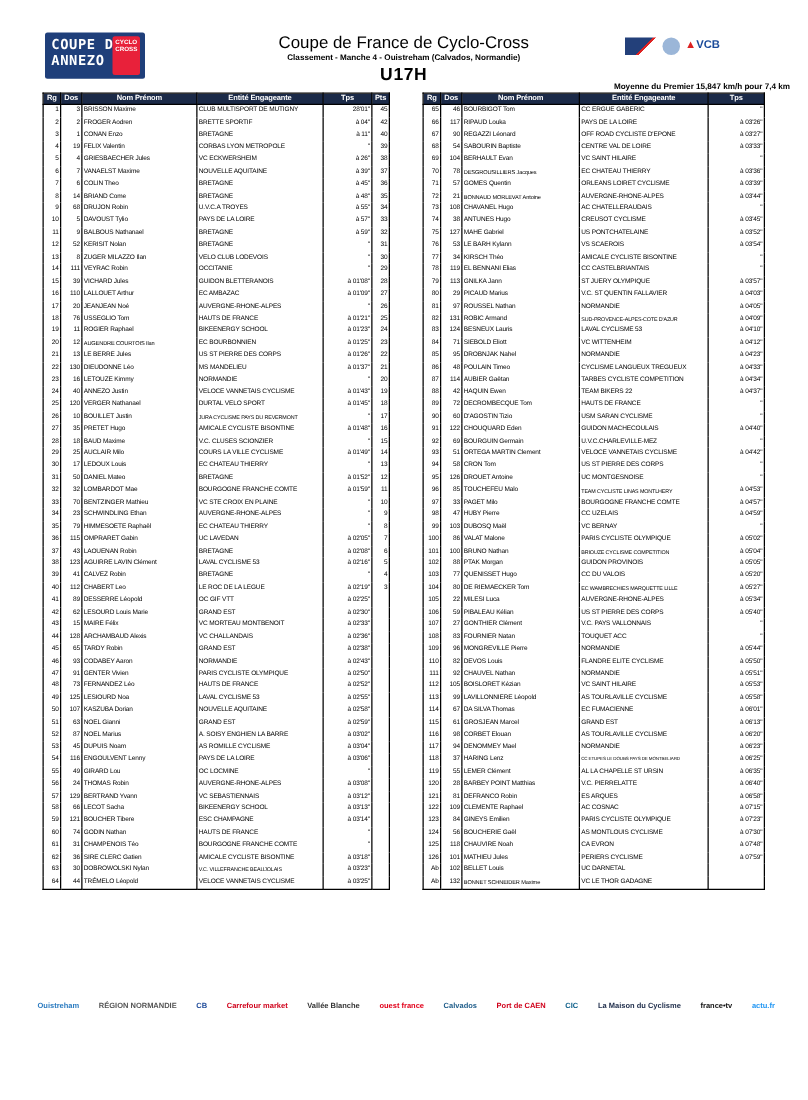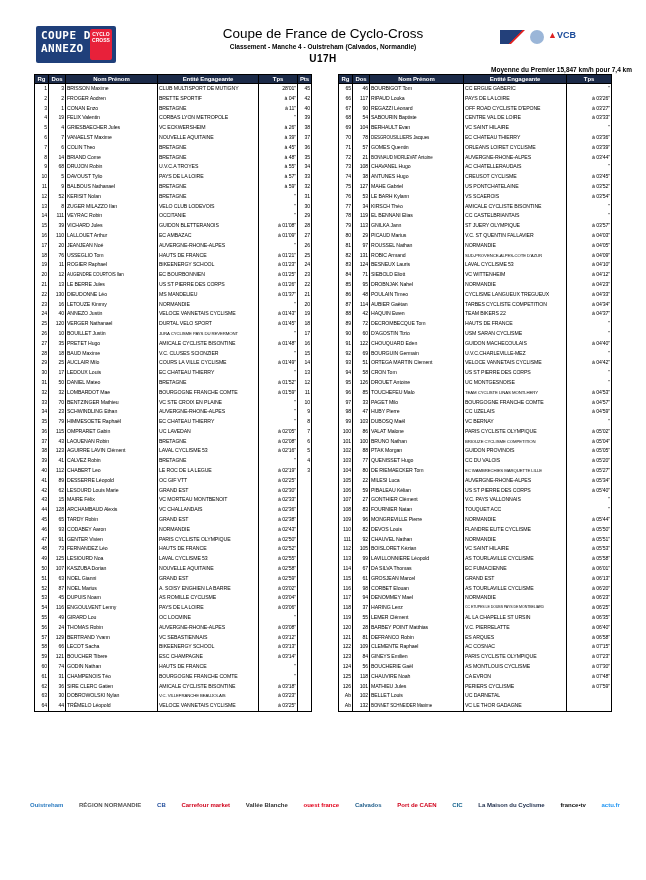--- a/index.html
+++ b/index.html
@@ -4,21 +4,21 @@
 <style>
   html, body { margin:0; padding:0; background:#fff; }
   body { width:646px; height:880px; position:relative; overflow:hidden; font-family:"Liberation Sans", sans-serif; color:#000; }
   .logo-left { position:absolute; left:36px; top:26px; width:80px; height:37px; background:#1f3f7a; border-radius:2px; }
   .logo-left .t1 { position:absolute; left:5px; top:3px; color:#fff; font:bold 11px "DejaVu Sans Mono", monospace; letter-spacing:0.5px; line-height:13px; }
   .logo-left .badge { position:absolute; right:4px; top:3px; width:22px; height:31px; background:#e8213a; border-radius:2px; }
   .logo-left .badge span { display:block; color:#fff; font:bold 5px "Liberation Sans", sans-serif; text-align:center; line-height:6px; padding-top:2px; }
   .title-block { position:absolute; left:150px; top:26px; width:346px; text-align:center; }
   .title-block .h1 { font-size:13.5px; line-height:16px; }
   .title-block .h2 { font-size:6.5px; font-weight:bold; line-height:10px; }
-  .title-block .h3 { font-size:10px; line-height:14px; font-weight:bold; letter-spacing:0.5px; }
+  .title-block .h3 { font-size:14px; line-height:14px; font-weight:bold; letter-spacing:0.5px; }
   .logos-right { position:absolute; left:500px; top:30px; display:flex; gap:4px; align-items:flex-start; }
   .lr1 { width:26px; height:14px; background:linear-gradient(135deg,#23407a 55%,#d22 56%,#d22 62%,#fff 63%); }
   .lr2 { width:14px; height:14px; border-radius:50%; background:#9bb6d8; }
   .lr3 { font:bold 9px "Liberation Sans", sans-serif; color:#1b4b9a; }
   .lr3 b { color:#d22; }
   .moyenne { position:absolute; right:14px; top:66px; font-size:6.5px; font-weight:bold; }
   table.res { position:absolute; top:74px; border-collapse:collapse; font-size:5.2px; letter-spacing:-0.1px; table-layout:fixed; }
   table.res th { background:#1b2a48; color:#fff; font-weight:bold; font-size:6px; height:8px; padding:0 1px; border:1px solid #000; }
   table.res td { height:9.8px; padding:0 1px; border-left:1px solid #000; border-right:1px solid #000; white-space:nowrap; overflow:hidden; line-height:9.8px; }
   table.res tbody tr:last-child td { border-bottom:1px solid #000; }

